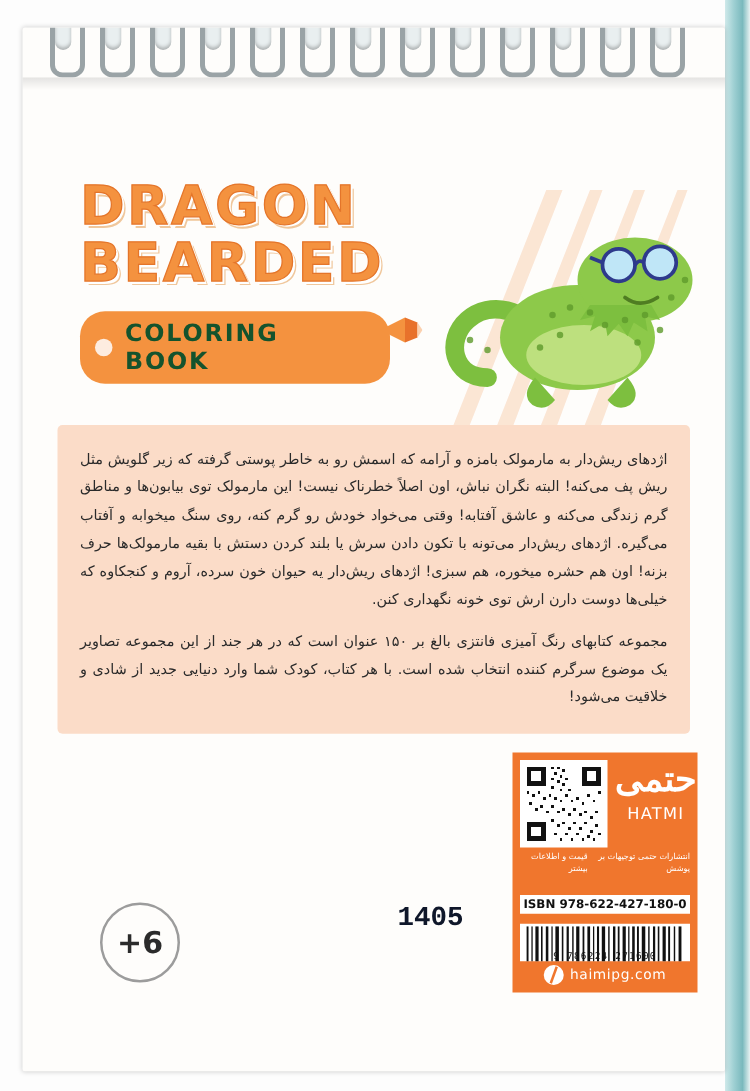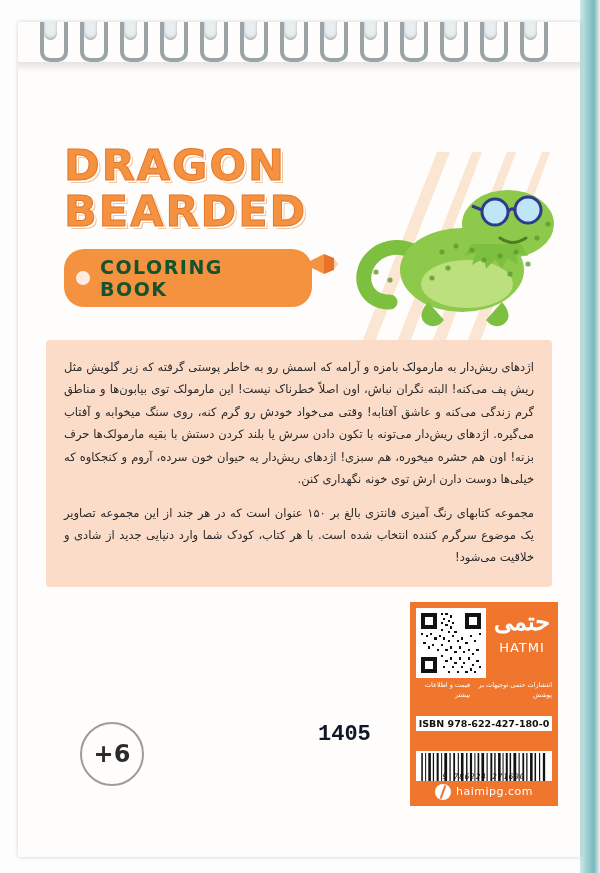--- a/index.html
+++ b/index.html
@@ -217,21 +217,21 @@
     flex: 0 0 auto;
   }
   .pub-logo {
     flex: 1 1 auto;
     color: #ffffff;
     text-align: center;
     padding-top: 2px;
   }
   .pub-logo .mark {
     font-family: "DejaVu Serif", serif;
-    font-size: 24px;
+    font-size: 28px;
     font-weight: bold;
     line-height: 1;
   }
   .pub-logo .latin {
     font-family: "DejaVu Sans", sans-serif;
     font-size: 13px;
     letter-spacing: 1px;
     margin-top: 6px;
   }
   .pub-meta {
@@ -250,24 +250,23 @@
     text-align: center;
     font-family: "DejaVu Sans", sans-serif;
     font-weight: bold;
     font-size: 9.5px;
     padding: 2px 0;
     margin-top: 15px;
   }
   .barcode {
     background: #ffffff;
     height: 30px;
-    margin-top: 20px;
+    margin-top: 8px;
     position: relative;
     overflow: hidden;
-    font-style: italic;
   }
   .barcode .bars { position: absolute; inset: 2px 4px 10px 4px; }
   .barcode .digits {
     position: absolute;
     left: 0; right: 0; bottom: 0;
     text-align: center;
     font-family: "DejaVu Sans Mono", monospace;
     font-size: 7.5px;
     color: #111;
     letter-spacing: 1px;

